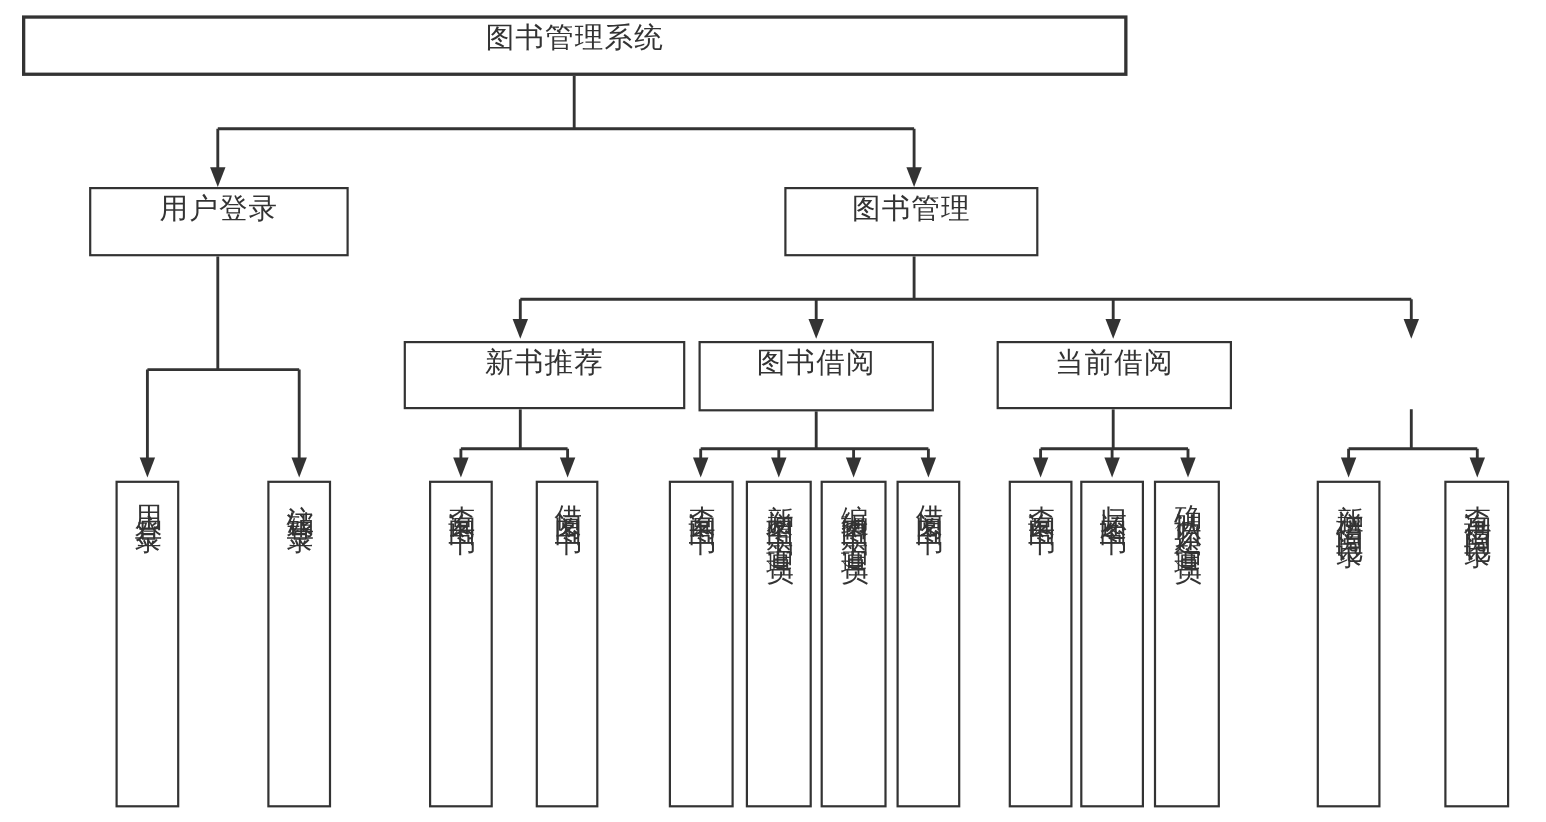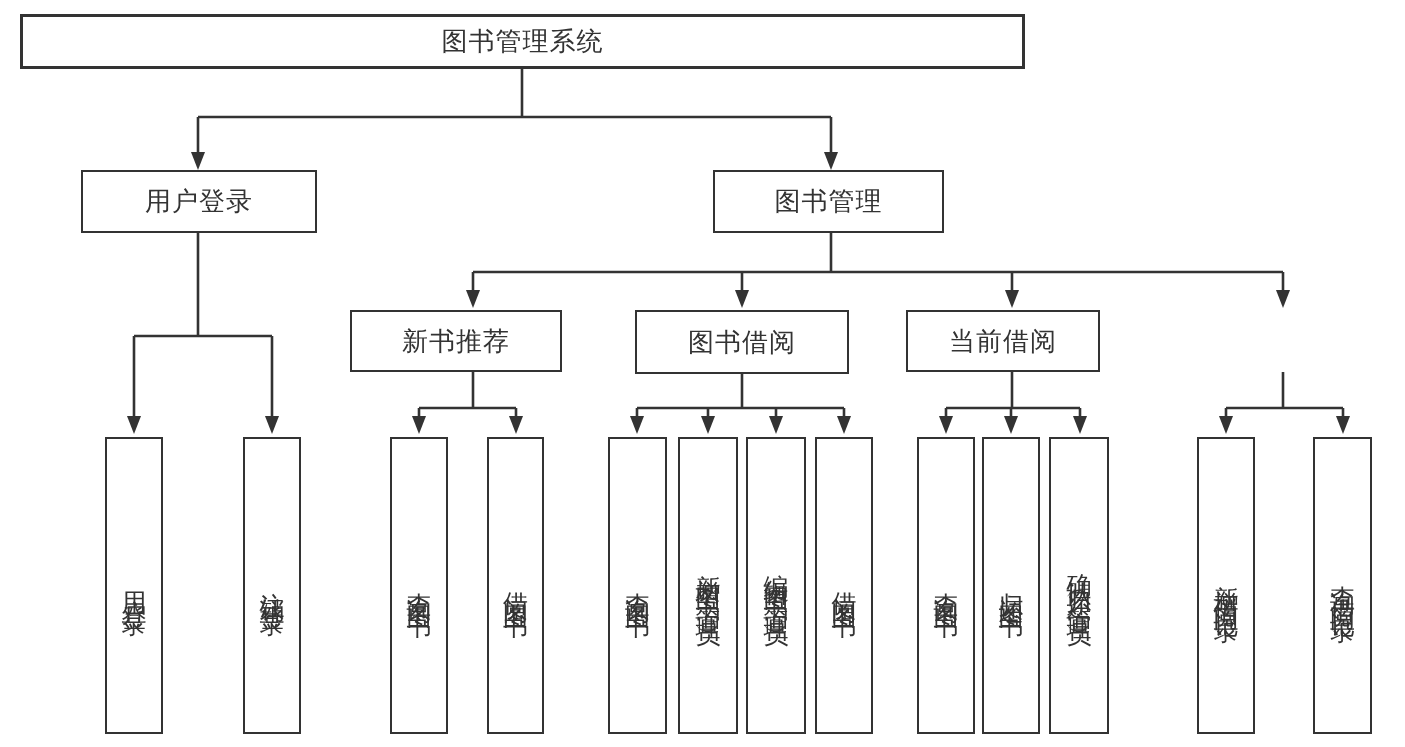--- a/index.html
+++ b/index.html
@@ -3,21 +3,21 @@
 <meta charset="utf-8">
 <style>
   html,body{margin:0;padding:0;background:#ffffff;}
   #stage{
     position:relative;width:1405px;height:747px;background:#ffffff;overflow:hidden;
     font-family:"Liberation Sans","DejaVu Sans",sans-serif;color:#333333;
   }
   #wires{position:absolute;left:0;top:0;width:1405px;height:747px;}
   .box{
     position:absolute;background:#ffffff;border:2px solid #333333;
-    display:flex;align-items:center;justify-content:center;box-sizing:border-box;
+    display:flex;align-items:flex-start;justify-content:center;box-sizing:border-box;
   }
   .hbox span{font-size:26px;letter-spacing:1px;white-space:nowrap;}
   .root{border-width:3px;}
   .vbox span{
     writing-mode:vertical-rl;text-orientation:mixed;
     font-size:25px;letter-spacing:7px;line-height:1;white-space:nowrap;
   }
   .watermark{
     position:absolute;left:1186px;top:709px;font-size:20px;letter-spacing:0.5px;
     color:rgba(165,165,165,0.95);white-space:nowrap;z-index:5;
@@ -72,27 +72,27 @@
     <span>图书管理系统</span>
   </div>
 
   <div class="box hbox" style="left:81px;top:170px;width:236px;height:63px;">
     <span>用户登录</span>
   </div>
   <div class="box hbox" style="left:713px;top:170px;width:231px;height:63px;">
     <span>图书管理</span>
   </div>
 
-  <div class="box hbox" style="left:350px;top:310px;width:212px;height:62px;">
+  <div class="box hbox" style="left:367px;top:310px;width:256px;height:62px;">
     <span>新书推荐</span>
   </div>
   <div class="box hbox" style="left:635px;top:310px;width:214px;height:64px;">
     <span>图书借阅</span>
   </div>
-  <div class="box hbox" style="left:906px;top:310px;width:194px;height:62px;">
+  <div class="box hbox" style="left:906px;top:310px;width:214px;height:62px;">
     <span>当前借阅</span>
   </div>
 
   <div class="box vbox" style="left:105px;top:437px;width:58px;height:297px;">
     <span>用户登录</span>
   </div>
   <div class="box vbox" style="left:243px;top:437px;width:58px;height:297px;">
     <span>注销登录</span>
   </div>
 

